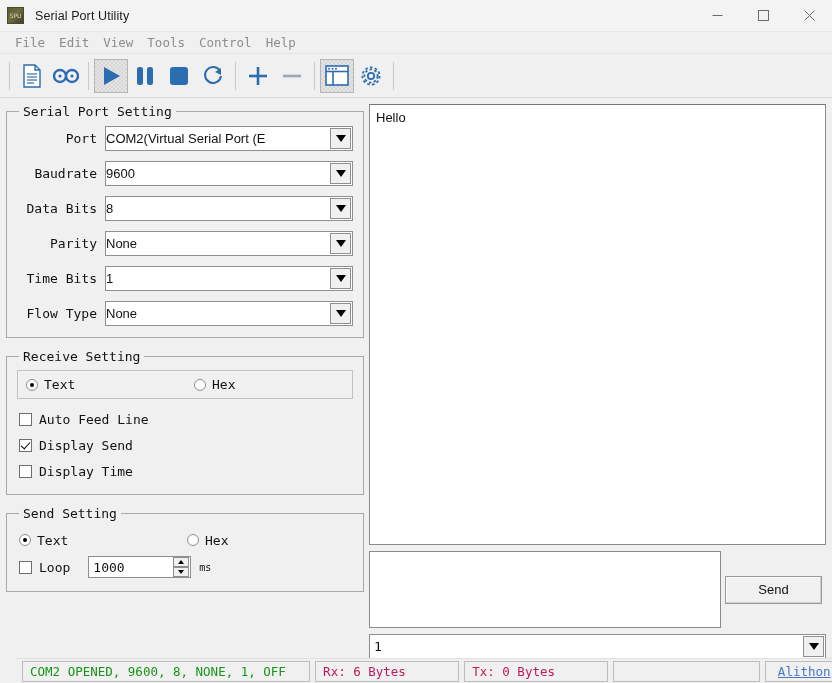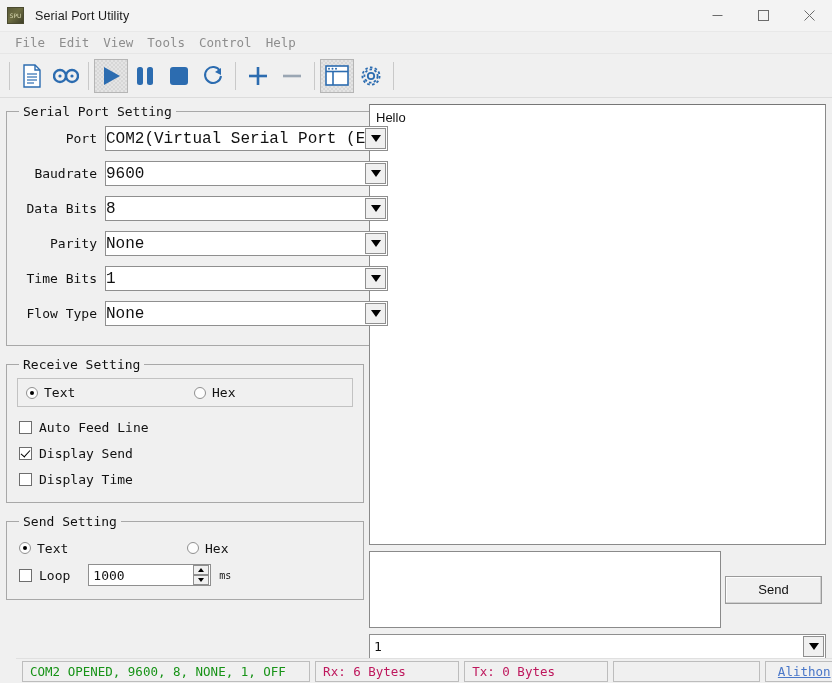--- a/index.html
+++ b/index.html
@@ -122,21 +122,21 @@
     color: #111;
     padding: 0 4px;
     margin-left: 2px;
   }
 
   .row {
     display: flex; align-items: center;
     height: 27px;
     margin-bottom: 8px;
   }
-  .row:last-child { margin-bottom: 8px; }
+  .row:last-child { margin-bottom: 0; }
   .row .lbl {
     width: 80px;
     text-align: right;
     padding-right: 8px;
     font-family: "DejaVu Sans Mono", monospace;
     font-size: 13px;
     color: #111;
     flex: none;
   }
 
@@ -147,22 +147,22 @@
     background: #fff;
     border: 1px solid #8f8f8f;
     box-sizing: border-box;
     display: flex; align-items: center;
     position: relative;
     overflow: hidden;
   }
   .combo .val {
     flex: 1;
     padding-left: 0;
-    font-family: Liberation Mono, monospace;
-    font-size: 16px;
+    font-family: Liberation Sans, sans-serif;
+    font-size: 13px;
     color: #111;
     white-space: nowrap;
     overflow: hidden;
   }
   .combo .arrow {
     width: 21px; height: 21px;
     margin-right: 1px;
     background: #f0f0f0;
     border: 1px solid #8f8f8f;
     box-sizing: border-box;
@@ -234,21 +234,21 @@
     color: #111;
     padding-left: 2px;
   }
 
   
   .send-opts { display: flex; align-items: center; height: 26px; padding-left: 2px; }
   .send-opts .opt:first-child { width: 168px; }
   .send-opts .radio { margin-left: 0; }
   .loop-row { display: flex; align-items: center; height: 28px; padding-left: 2px; }
   .spin {
-    width: 123px; height: 22px;
+    width: 103px; height: 22px;
     border: 1px solid #8f8f8f;
     background: #fff;
     display: flex; align-items: center;
     box-sizing: border-box;
     margin-left: 18px;
   }
   .spin .sval {
     flex: 1; padding-left: 4px;
     font-family: "DejaVu Sans Mono", monospace;
     font-size: 13px; color: #111;

